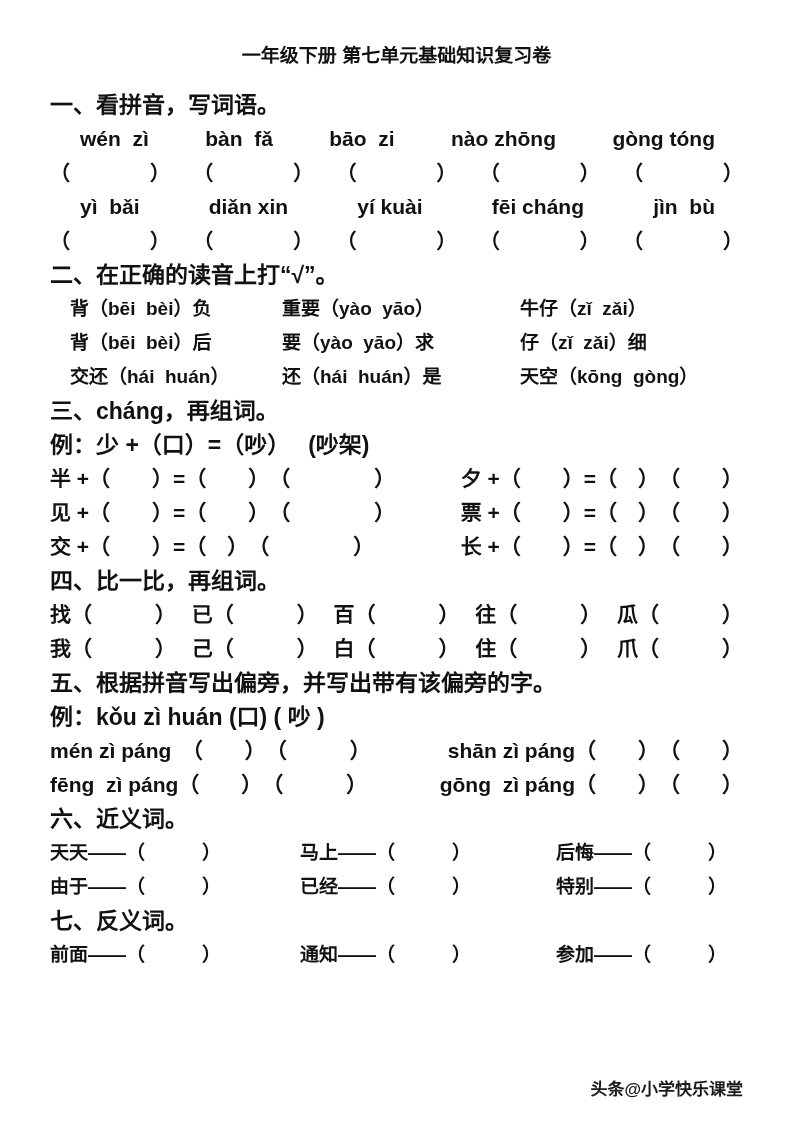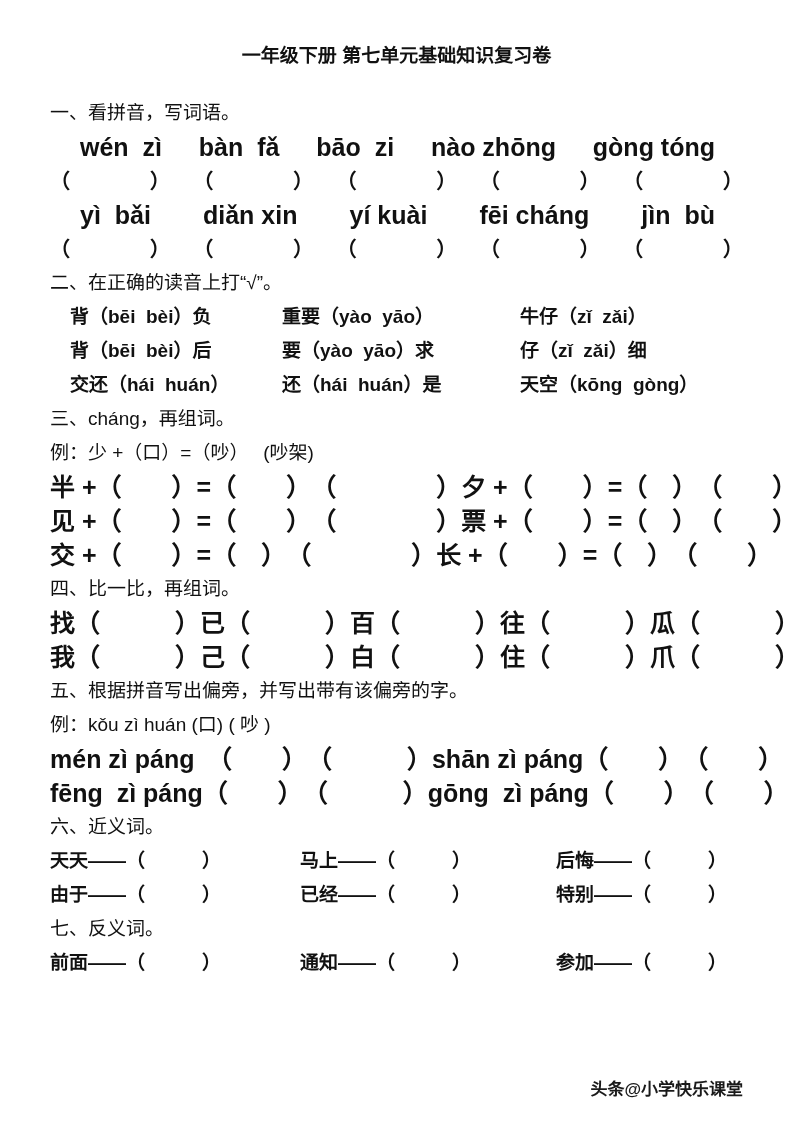--- a/index.html
+++ b/index.html
@@ -12,30 +12,30 @@
   .page {
     position: relative;
     box-sizing: border-box;
     width: 793px; height: 1122px;
     padding: 40px 50px 0 50px;
     overflow: hidden;
   }
   .title {
     font-size: 19px; font-weight: 700;
     text-align: center; line-height: 32px;
-    margin-bottom: 24px;
+    margin-bottom: 16px;
     white-space: pre;
   }
   .line {
-    font-size: 19px; font-weight: 400;
+    font-size: 23px; font-weight: 700;
     line-height: 34px; white-space: pre;
   }
   .row {
     display: flex; justify-content: space-between;
-    font-size: 25px; font-weight: 600; line-height: 34px;
+    font-size: 21px; font-weight: 600; line-height: 34px;
   }
   .row > span, .grid3 > span { white-space: pre; }
   .pinyin { font-weight: 700; padding: 0 28px 0 30px; }
   .bracketrow { font-size: 20px; }
   .grid3 {
     display: grid;
     font-size: 19px; font-weight: 600; line-height: 34px;
   }
   .cols-s2 { grid-template-columns: 212px 238px 1fr; margin-left: 20px; }
   .cols-s6 { grid-template-columns: 250px 256px 1fr; }

